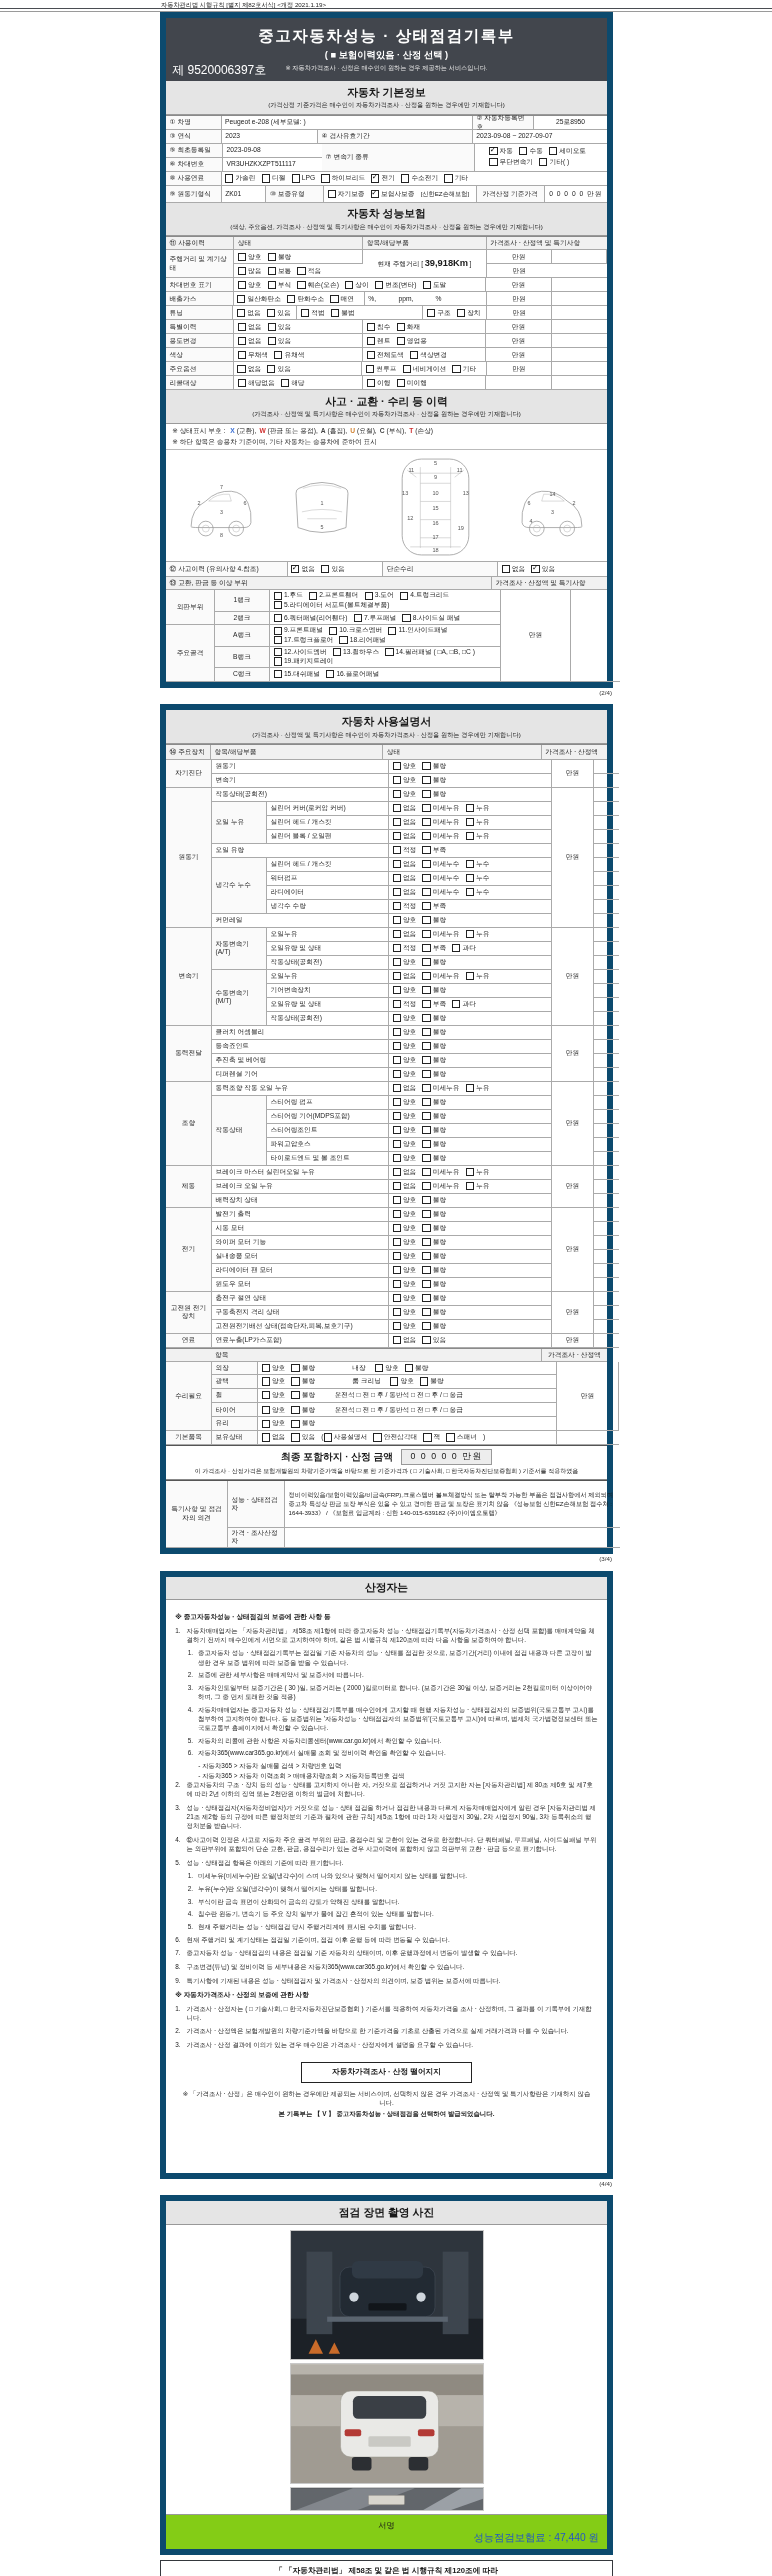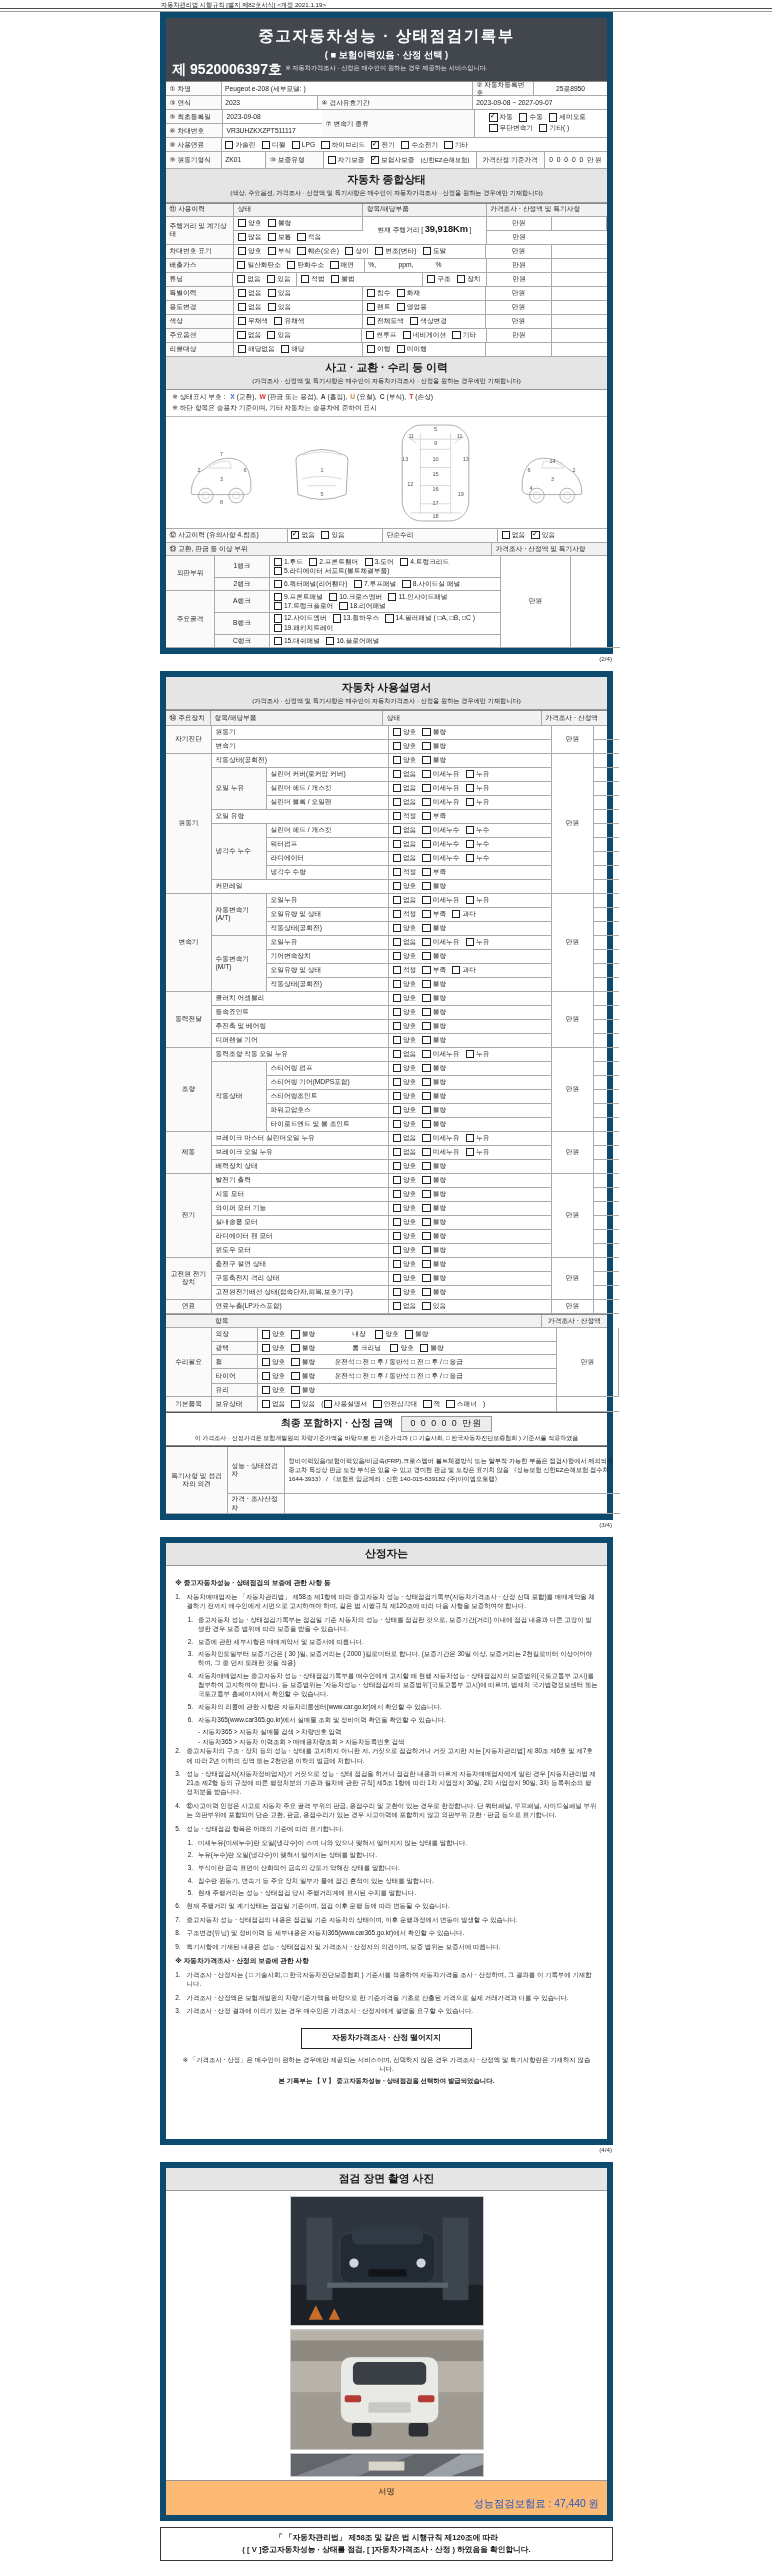--- a/index.html
+++ b/index.html
@@ -8,21 +8,21 @@
   .top-note{position:absolute;left:161px;top:1px;font-size:6.2px;color:#222;}
   .top-rule{position:absolute;left:0;top:8.2px;width:773px;height:1.5px;border-top:1px solid #4a4d52;border-bottom:0.5px solid #9a9a9a;}
   .doc{position:absolute;left:160px;top:12.4px;width:453px;}
   .block{border:6px solid #0c4a6e;background:#fff;box-sizing:border-box;}
   .marker{width:453px;height:7.2px;margin:1.5px 0 8.2px;text-align:right;font-size:6.2px;color:#333;padding-right:1px;box-sizing:border-box;}
   
   .titlebar{position:relative;background:#42464d;color:#fff;text-align:center;height:63px;box-sizing:border-box;padding-top:7.2px;}
   .titlebar h1{margin:0;font-size:15.5px;letter-spacing:1.5px;font-weight:bold;}
   .titlebar .sub{font-size:9.3px;font-weight:bold;margin-top:2.6px;}
   .titlebar .tnote{font-size:6.2px;color:#e8e8e8;margin-top:2.1px;}
-  .docno{position:absolute;left:6.2px;bottom:2.6px;font-size:14px;font-weight:bold;color:#fff;text-align:center;}
+  .docno{position:absolute;left:6.2px;bottom:2.6px;font-size:12px;font-weight:normal;color:#fff;text-align:center;}
   
   .band{background:#e5e5e5;text-align:center;border-bottom:0.5px solid #999;padding:4.6px 0 3.6px;}
   .band h2{margin:0;font-size:10.8px;font-weight:bold;}
   .band .bnote{font-size:6.2px;margin-top:1.5px;color:#222;}
   
   .tbl{border-top:0.5px solid #8a8a8a;}
   .frow{display:flex;width:100%;box-sizing:border-box;}
   .cell{border-right:0.5px solid #aaa;border-bottom:0.5px solid #aaa;box-sizing:border-box;display:flex;align-items:center;padding:0 3.6px;font-size:6.7px;line-height:1.25;}
   .cell:last-child{border-right:none;}
   .cell.lab{background:#fafafa;}
@@ -67,21 +67,21 @@
   .nt-sub{display:flex;margin:0 0 3.6px 12.4px;}
   .nt-sub .no{width:10.3px;flex:0 0 auto;}
   .nt-dash{margin:0.5px 0 0.5px 23px;}
   .nt-box{width:165px;margin:12.4px auto 6.2px;border:1px solid #222;text-align:center;font-weight:bold;font-size:7.7px;padding:4.1px 2.1px;}
   .nt-foot{text-align:center;font-size:6.4px;margin:2.1px 7.2px;}
   .nt-foot.bold{font-weight:bold;}
   
   .photo{width:194px;margin:0 auto 3.1px;overflow:hidden;border:0.5px solid #c9c9c9;box-sizing:border-box;}
   .photo svg{display:block;}
   .photos-wrap{padding-top:5.2px;}
-  .signband{position:relative;background:#fdba74;border-top:0.5px solid #999;height:34px;}
+  .signband{position:relative;background:#84cc16;border-top:0.5px solid #999;height:34px;}
   .signband .slabel{text-align:center;font-size:8.2px;padding-top:4.6px;}
   .signband .premium{position:absolute;right:8.2px;bottom:4.1px;font-size:10.3px;color:#2257c5;}
   .footer-block{border:1px solid #35383d;margin-top:5.2px;padding:4.1px 5.2px;text-align:center;font-size:7.7px;font-weight:600;line-height:1.55;background:#fff;}
   .strong-km{font-size:9.3px;font-weight:bold;margin:0 1.5px;}
 </style>
 </head>
 <body>
 
 <div class="page">
   <div class="top-note">자동차관리법 시행규칙 [별지 제82호서식] &lt;개정 2021.1.19&gt;</div>
@@ -90,20 +90,24 @@
   <div class="doc">
 
     <section class="block">
       <header class="titlebar">
         <h1>중고자동차성능 · 상태점검기록부</h1>
         <div class="sub">( ■ 보험이력있음 · 산정 선택 )</div>
         <div class="tnote">※ 자동차가격조사 · 산정은 매수인이 원하는 경우 제공하는 서비스입니다.</div>
         <div class="docno">제 9520006397호</div>
       </header>
 
+      <div class="band">
+        <h2>자동차 기본정보</h2>
+        <div class="bnote">(가격산정 기준가격은 매수인이 자동차가격조사 · 산정을 원하는 경우에만 기재합니다)</div>
+      </div>
       <div id="basic-table" class="tbl">
           <div class="frow" style="height: 14px;">
             <div class="cell lab" style="width: 57px;">① 차명</div>
             <div class="cell" style="width: 259px;">Peugeot e-208 (세부모델: )</div>
             <div class="cell lab" style="width: 63px;">② 자동차등록번호</div>
             <div class="cell center" style="width: 75px;">25로8950</div>
           </div>
           <div class="frow" style="height: 14px;">
             <div class="cell lab" style="width: 57px;">③ 연식</div>
             <div class="cell" style="width: 99px;">2023</div>
@@ -189,21 +193,21 @@
                 <span class="cbl">보험사보증</span>
               </span>
               <span style="font-size: 6.2px;">[신한EZ손해보험]</span>
             </div>
             <div class="cell lab center" style="width: 70px;">가격산정 기준가격</div>
             <div class="cell center" style="width: 64px; letter-spacing: 1px;">0 0 0 0 0 만원</div>
           </div>
         </div>
 
       <div class="band">
-        <h2>자동차 종합상태</h2>
+        <h2>자동차 성능보험</h2>
         <div class="bnote">(색상, 주요옵션, 가격조사 · 산정액 및 특기사항은 매수인이 자동차가격조사 · 산정을 원하는 경우에만 기재합니다)</div>
       </div>
       <div id="overall-table" class="tbl">
           <div class="frow" style="height: 13px;">
             <div class="cell hdr" style="width: 70px;">⑪ 사용이력</div>
             <div class="cell hdr" style="width: 133px;">상태</div>
             <div class="cell hdr" style="width: 127px;">항목/해당부품</div>
             <div class="cell hdr" style="width: 124px;">가격조사 · 산정액 및 특기사항</div>
           </div>
           <div class="frow" style="height: 28px;">

